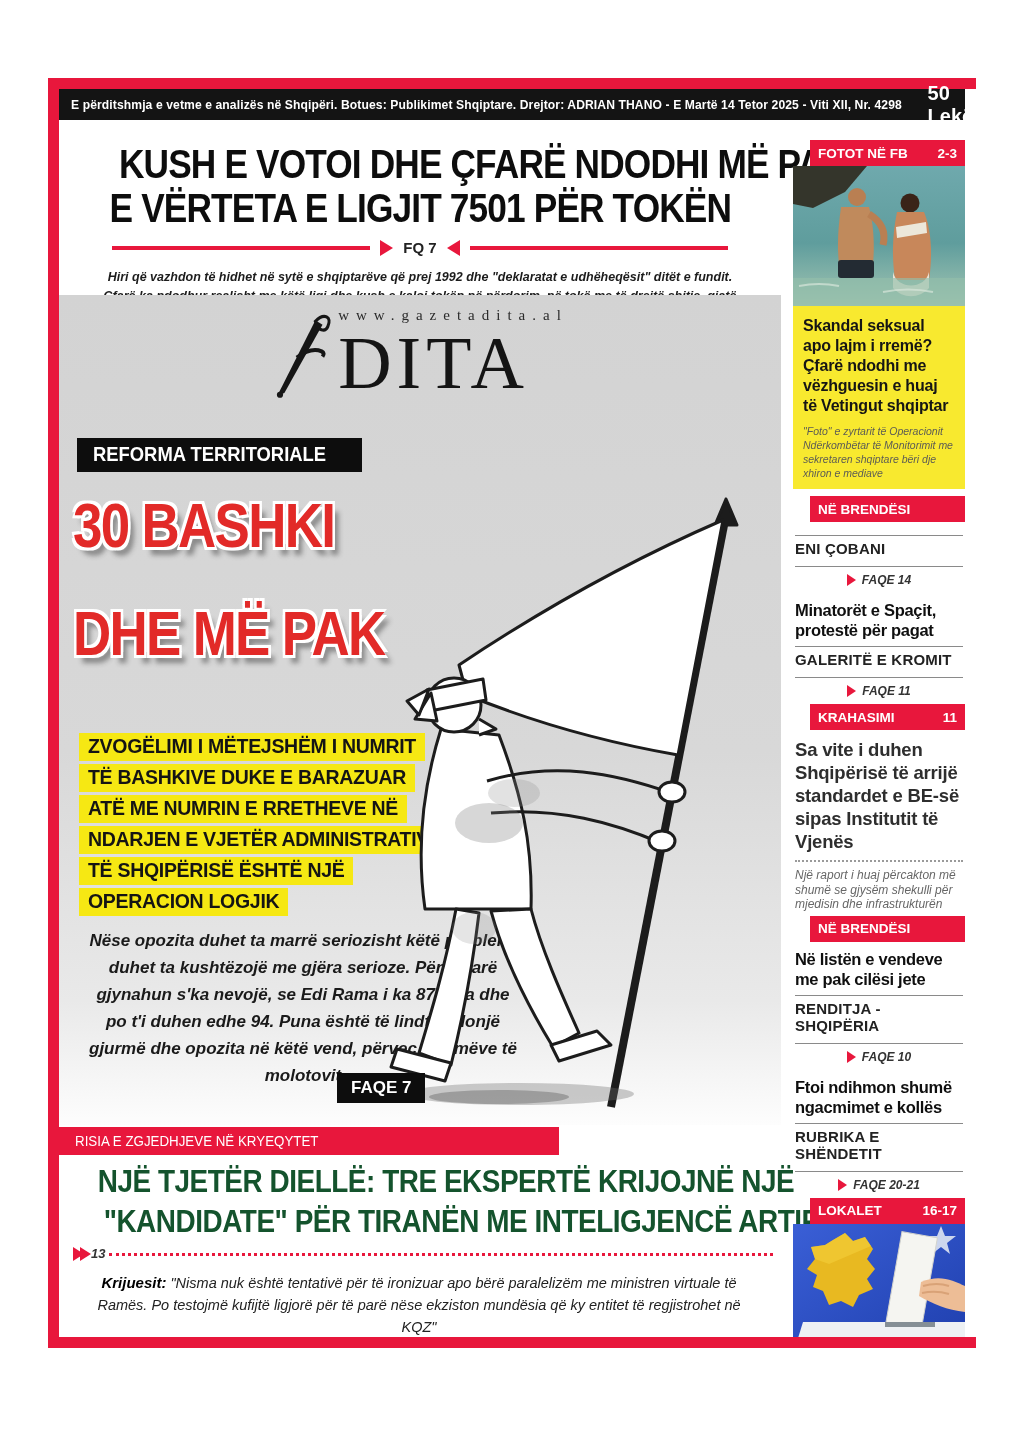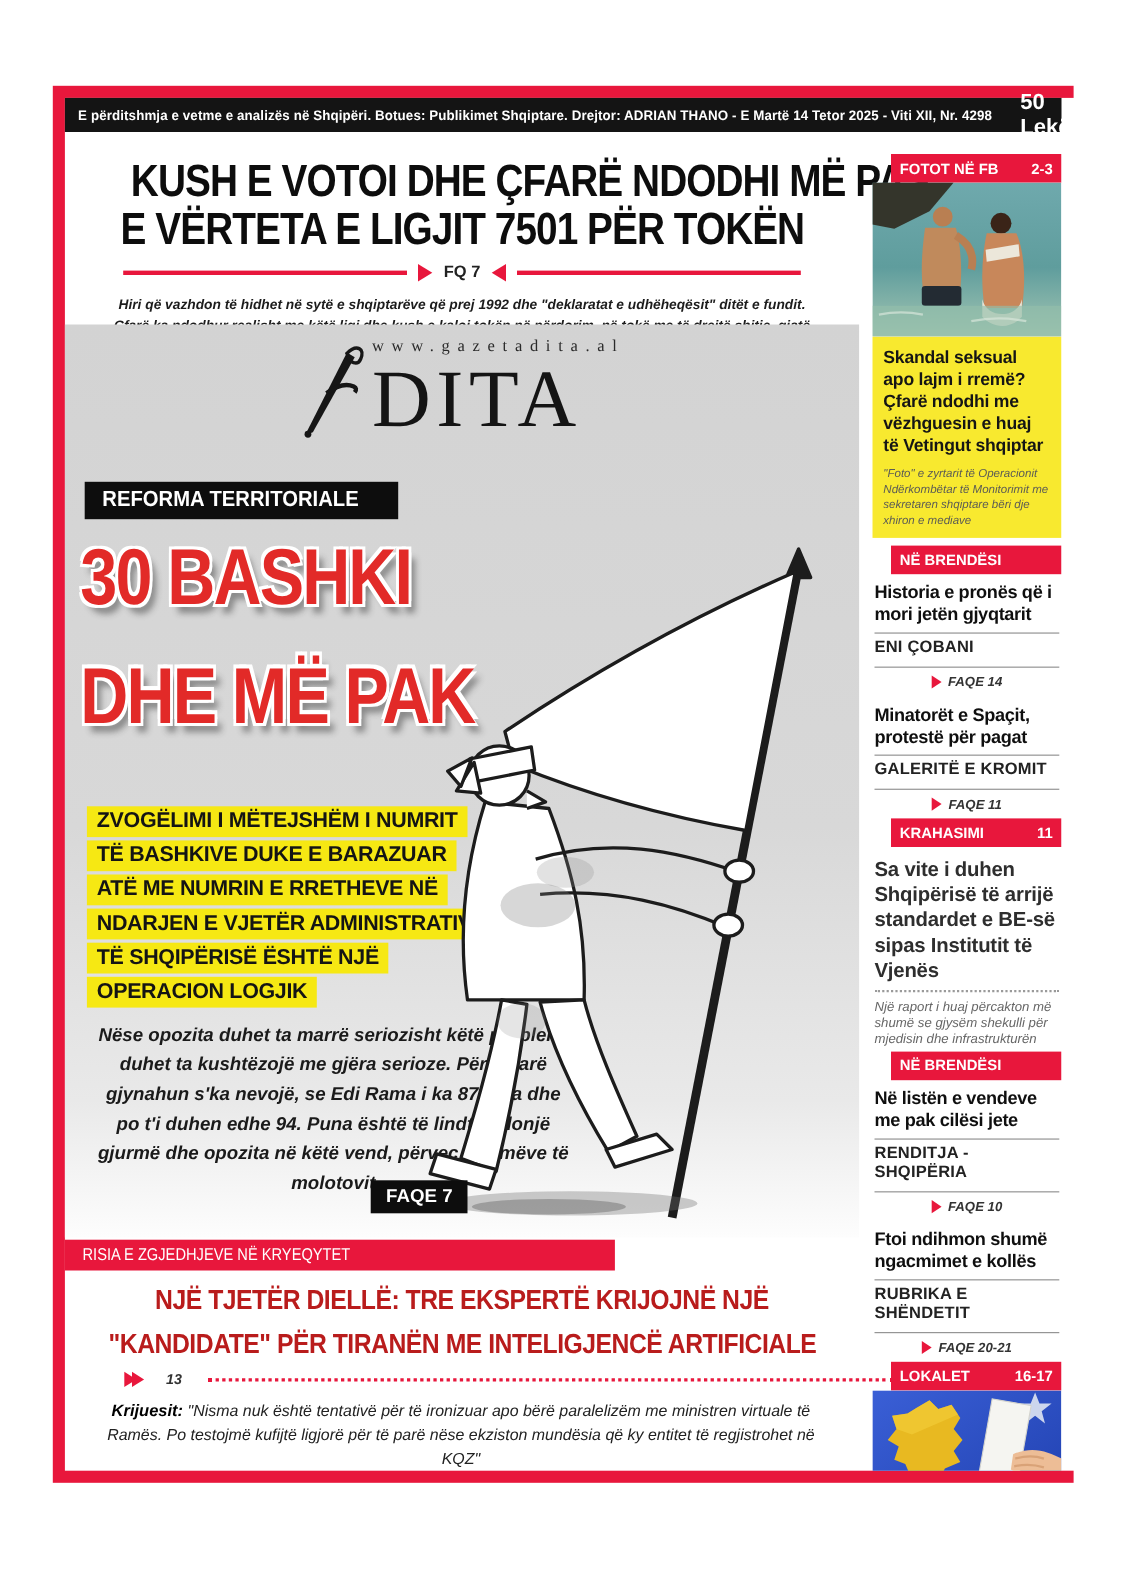--- a/index.html
+++ b/index.html
@@ -29,40 +29,40 @@
   
   .panel{position:absolute;left:0;top:175px;width:722px;height:830px;
          background:linear-gradient(180deg,#d3d3d3 0%,#d8d8d8 55%,#e9e9e9 85%,#fdfdfd 100%);}
   .logo{position:absolute;left:0;top:12px;width:722px;text-align:center;}
   .logo-inner{display:inline-flex;align-items:flex-end;gap:4px;}
   .logo-url{font-family:"Liberation Serif",serif;font-size:15px;letter-spacing:7px;color:#2a2a2a;text-align:left;margin-bottom:2px;}
   .logo-word{font-family:"Liberation Serif",serif;font-size:74px;line-height:74px;letter-spacing:5px;color:#141414;}
   .kicker{position:absolute;left:18px;top:143px;background:#0d0d0d;color:#fff;font-weight:bold;
           font-size:20px;padding:5px 16px 6px;letter-spacing:0;}
   .kicker .cond{transform:scaleX(.92);transform-origin:left;}
-  .bigred{position:absolute;left:14px;font-weight:bold;font-size:72px;line-height:96px;letter-spacing:-2px;color:#e22a28;
+  .bigred{position:absolute;left:14px;font-weight:bold;font-size:63px;line-height:96px;letter-spacing:-2px;color:#e22a28;
           text-shadow:-3px -3px 0 #fff,3px -3px 0 #fff,-3px 3px 0 #fff,3px 3px 0 #fff,7px 8px 6px rgba(40,40,40,.45);}
   .bigred .cond{transform:scaleX(.84);transform-origin:left;}
   .bigred1{top:182px;} .bigred2{top:290px;}
   .hl-wrap{position:absolute;left:20px;top:438px;}
   .hl{display:table;background:#f6e813;color:#141414;font-weight:bold;font-size:19.5px;
       padding:2px 9px 3px;margin-bottom:3px;letter-spacing:-.3px;}
   .fquote{position:absolute;left:28px;top:632px;width:432px;text-align:center;font-style:italic;font-weight:bold;
           font-size:17px;line-height:27px;color:#1a1a1a;}
   .faqe7{position:absolute;left:278px;top:778px;background:#0d0d0d;color:#fff;font-weight:bold;
          font-size:17px;padding:5px 14px;}
   .cartoon{position:absolute;left:320px;top:198px;width:402px;height:632px;}
 
   
   .kicker2{position:absolute;left:0;top:1007px;width:500px;height:28px;background:#e8173c;color:#fff;
            display:flex;align-items:center;padding-left:16px;box-sizing:border-box;font-weight:normal;font-size:15.5px;}
   .h2block{position:absolute;left:0;top:1042px;width:722px;text-align:center;font-weight:bold;
-           font-size:25px;line-height:40px;letter-spacing:-.5px;color:#b91c1c;}
+           font-size:31px;line-height:40px;letter-spacing:-.5px;color:#14532d;}
   .h2block .cond{transform:scaleX(.9);}
-  .numrow{position:absolute;left:14px;top:1126px;width:700px;display:flex;align-items:center;gap:20px;margin-left:40px;}
+  .numrow{position:absolute;left:14px;top:1126px;width:700px;display:flex;align-items:center;gap:0;}
   .dbl-arrow{display:flex;}
   .dbl-arrow i{display:block;width:0;height:0;border-left:11px solid #e8173c;border-top:7px solid transparent;border-bottom:7px solid transparent;margin-right:-4px;}
   .pg13{font-style:italic;font-size:13px;font-weight:bold;color:#333;margin:0 4px;}
   .dotline{flex:1;border-top:3px dotted #e8173c;margin-top:2px;}
   .quote2{position:absolute;left:30px;top:1152px;width:660px;text-align:center;font-style:italic;
           font-size:14.5px;line-height:22px;color:#222;}
   .quote2 b{font-size:15px;color:#000;}
 
   
   .sidebar{position:absolute;left:734px;top:51px;width:172px;height:1197px;overflow:hidden;}
@@ -232,21 +232,20 @@
           <div class="yc">"Foto" e zyrtarit të Operacionit Ndërkombëtar të Monitorimit me sekretaren shqiptare bëri dje xhiron e mediave</div>
         </div>
         <div class="sgap"></div>
 
         <div class="sbar">
           <span>NË BRENDËSI</span>
             <span></span>
         </div>
 
         <div class="nitem">
-          <div class="nt">Historia e pronës që i mori jetën gjyqtarit</div>
           <div class="rule"></div>
           <div class="nby">ENI ÇOBANI</div>
           <div class="rule"></div>
           <div class="npage">
               <span class="tri"></span>
             <span class="pgtxt">FAQE 14</span>
             </div>
         </div>
 
         <div class="nitem">

